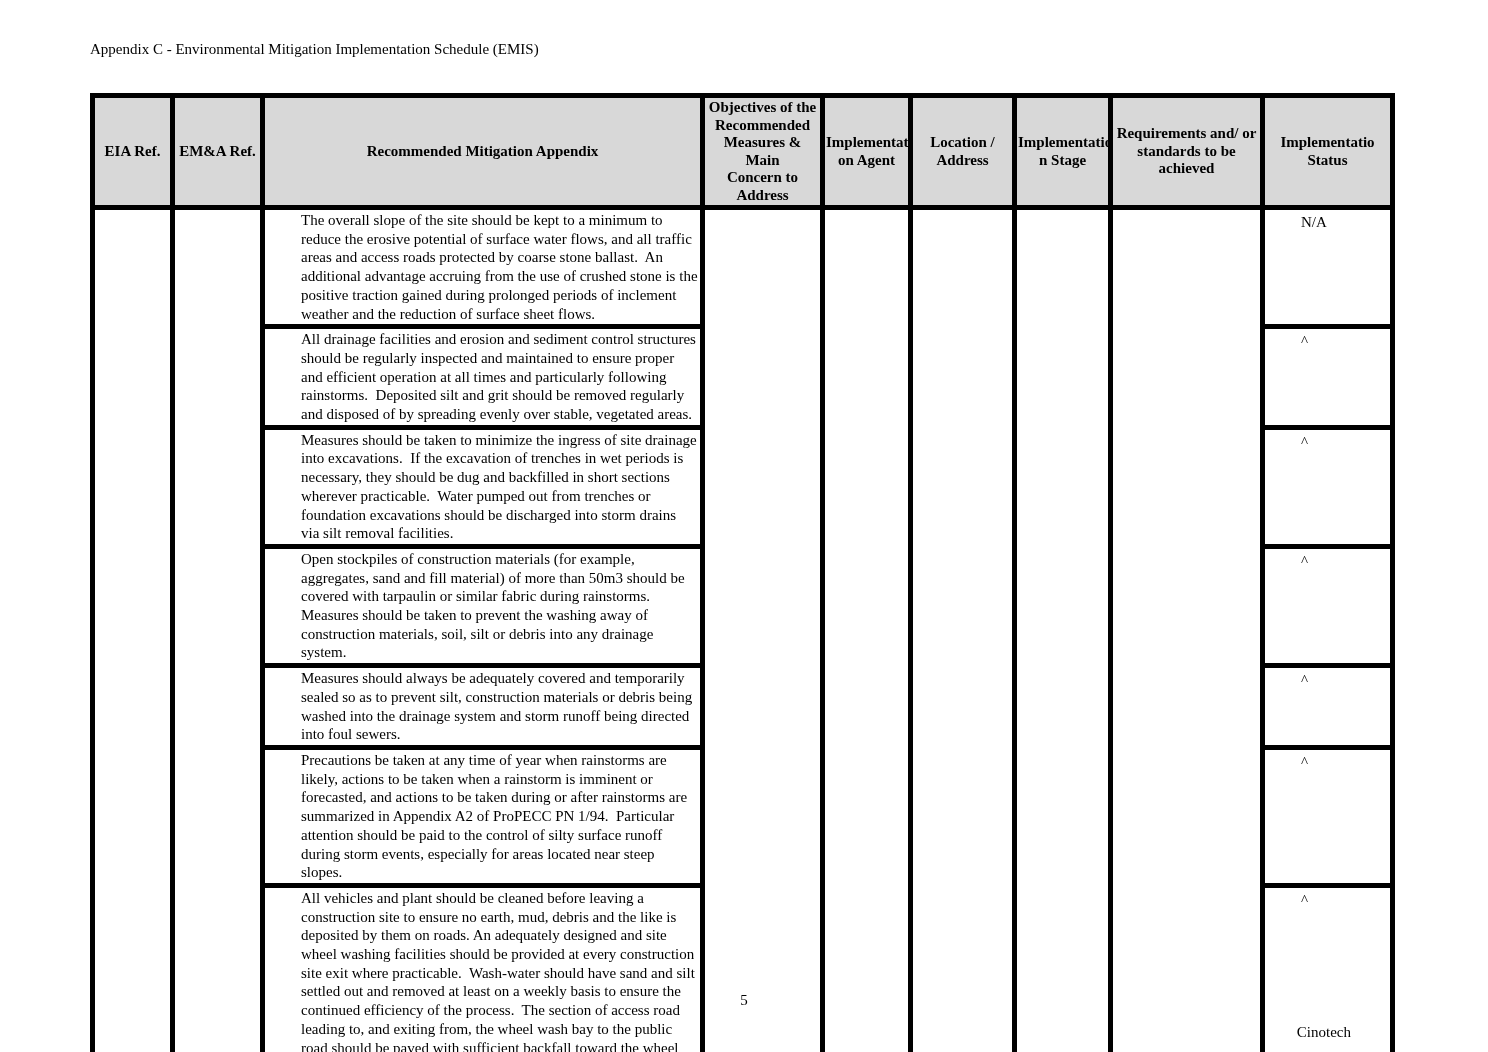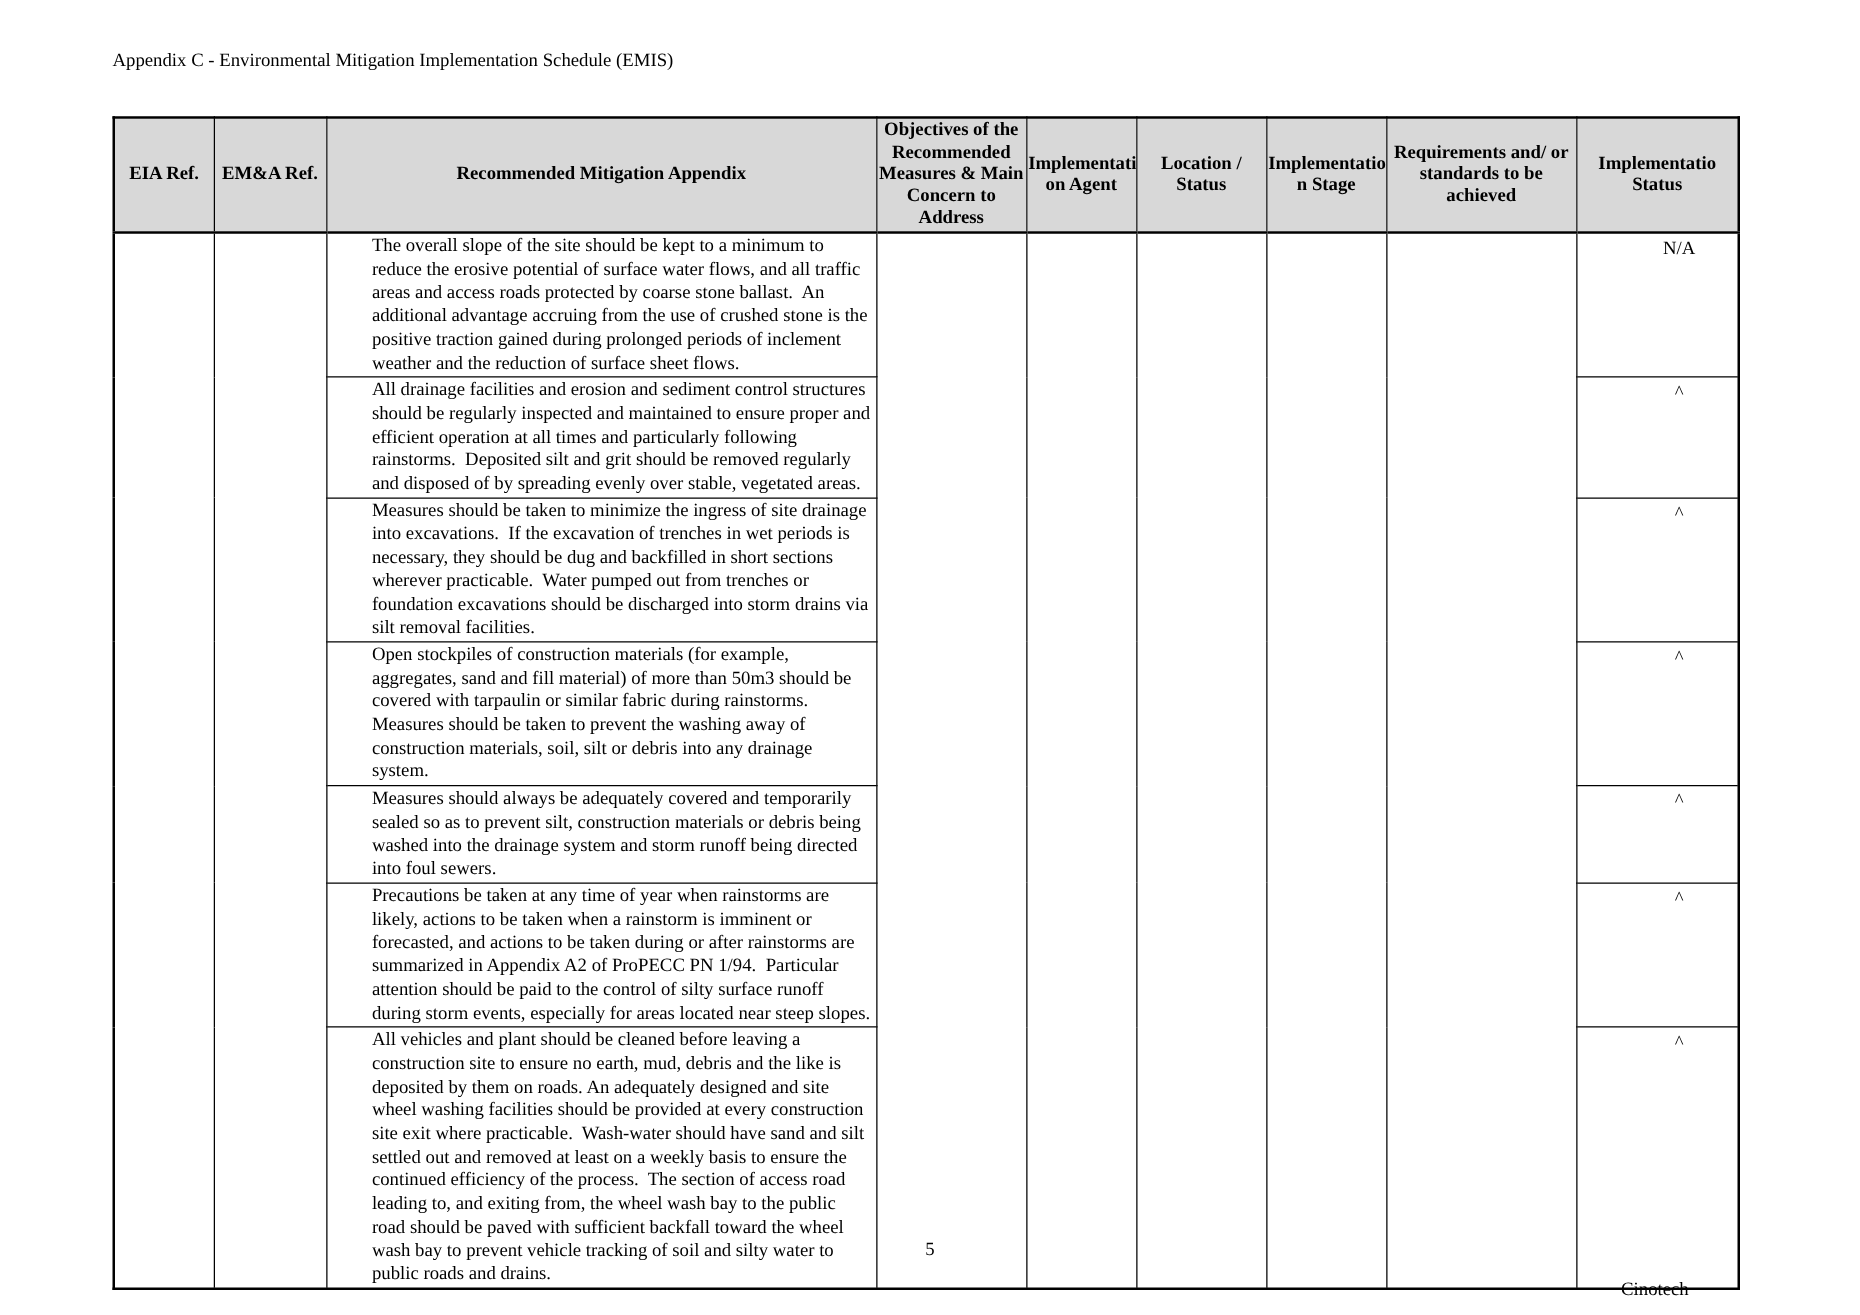--- a/index.html
+++ b/index.html
@@ -23,21 +23,21 @@
   }
   table.emis {
     position: absolute;
     left: 90px; top: 93px;
     width: 1300px;
     border-collapse: collapse;
     table-layout: fixed;
     border: 2px solid #000;
   }
   table.emis th, table.emis td {
-    border: 1px solid #000000;
+    border: 5px solid #000000;
   }
   table.emis thead th {
     background: #d8d8d8;
     font-weight: bold;
     font-size: 15px;
     line-height: 17.5px;
     text-align: center;
     vertical-align: middle;
     white-space: pre-line;
     height: 88px;
@@ -51,21 +51,21 @@
     line-height: 18.7px;
     background: #ffffff;
     padding-left: 36px;
   }
   td.measure {
     padding: 1px 2px 1px 4px;
     white-space: pre-wrap;
     border-bottom: 2px solid #000;
   }
   td.status {
-    text-align: center;
+    text-align: left;
     vertical-align: top;
     padding-top: 3px;
     font-size: 15px;
     line-height: 16px;
     border-bottom: 2px solid #000;
   }
   tr.r1 { height: 111px; }
   tr.r2 { height: 92px; }
   tr.r3 { height: 96px; }
   tr.r4 { height: 95px; }
@@ -111,21 +111,21 @@
         <th>EM&amp;A Ref.</th>
         <th>Recommended Mitigation Appendix</th>
         <th>Objectives of the
 Recommended
 Measures &amp; Main
 Concern to
 Address</th>
         <th>Implementati
 on Agent</th>
         <th>Location /
-Status</th>
+Address</th>
         <th>Implementatio
 n Stage</th>
         <th>Requirements and/ or
 standards to be
 achieved</th>
         <th>Implementatio
 Status</th>
       </tr>
     </thead>
     <tbody>

